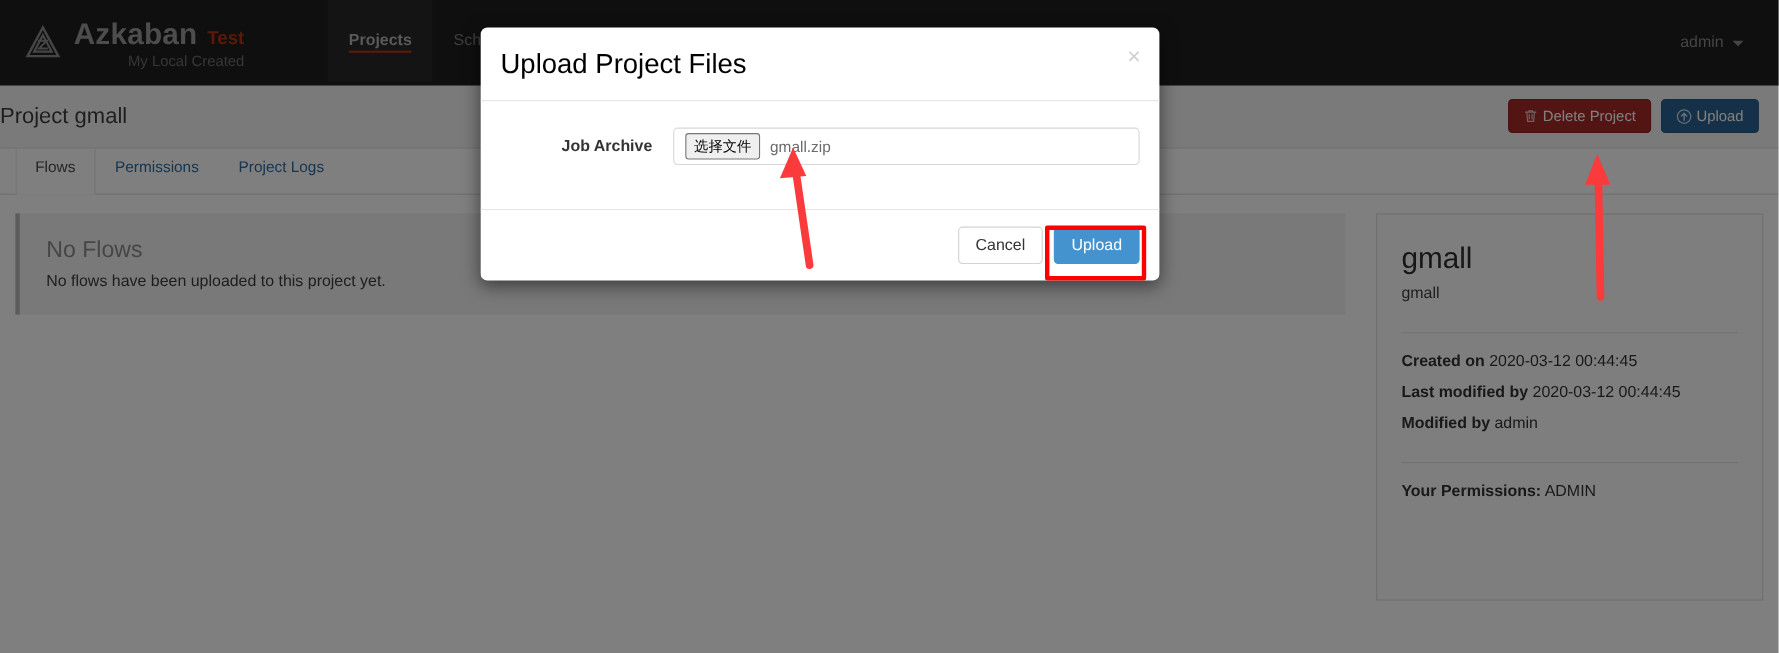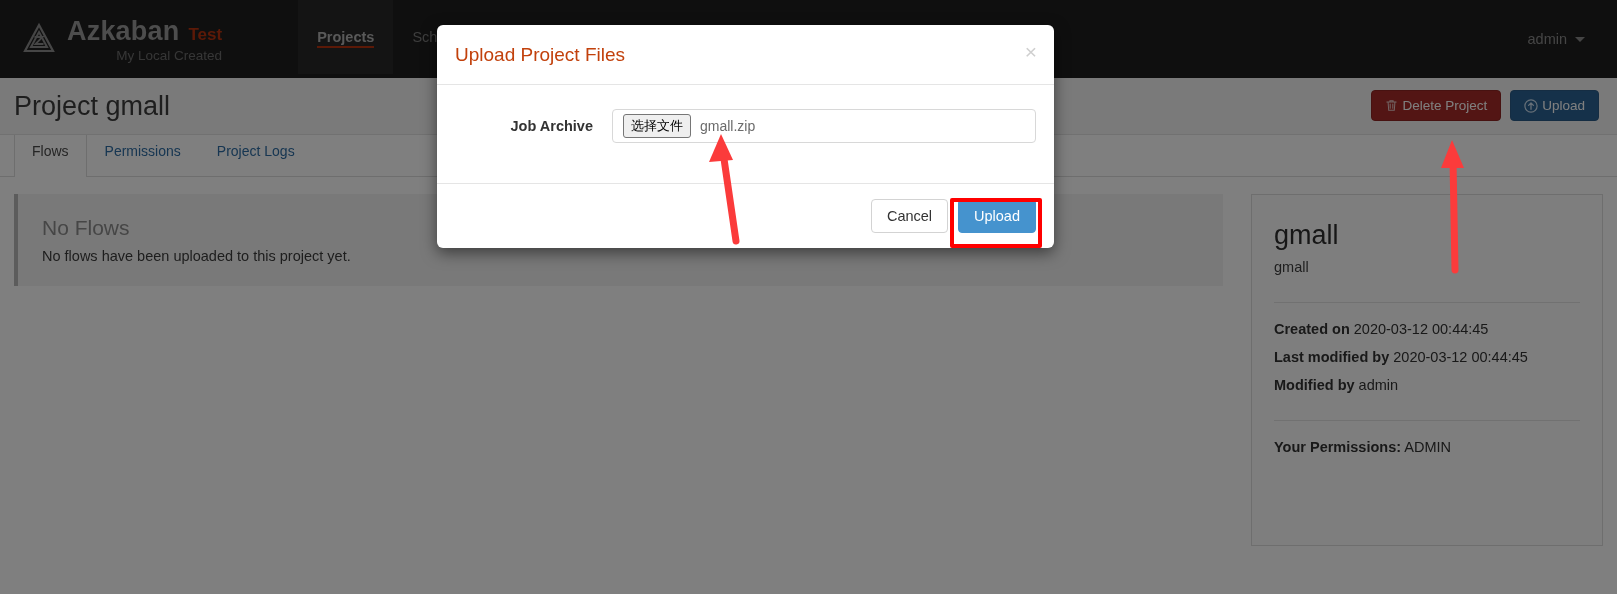--- a/index.html
+++ b/index.html
@@ -52,21 +52,21 @@
     border-left: 5px solid transparent; border-right: 5px solid transparent;
     border-top: 5px solid #8a8a8a;
   }
 
   
   .page { position: absolute; top: 78px; left: 0; width: 1617px; height: 516px; background: #fff; }
   .page-header {
     position: relative; height: 57px; background: #f5f5f5;
     border-bottom: 1px solid #e3e3e3; display: flex; align-items: center;
   }
-  .page-title { margin-left: 14px; font-size: 27px; color: #3d3d3d; font-weight: normal; }
+  .page-title { margin-left: 0; font-size: 20px; color: #3d3d3d; font-weight: normal; }
   .header-buttons { position: absolute; right: 18px; top: 12px; display: flex; gap: 9px; }
   .btn {
     border: 1px solid transparent; border-radius: 4px;
     font-size: 13.5px; padding: 7px 13px; cursor: pointer;
     display: inline-flex; align-items: center; gap: 4px; color: #fff;
     font-family: "Liberation Sans", sans-serif;
   }
   .btn-danger { background: #a72b28; border-color: #8e2522; }
   .btn-primary-dark { background: #2b6394; border-color: #2a5b87; }
   .btn svg { display: block; }
@@ -105,21 +105,21 @@
     background: rgba(0,0,0,0.5);
   }
   .modal {
     position: absolute; left: 437px; top: 25px;
     width: 617px; background: #ffffff;
     border-radius: 6px; box-shadow: 0 5px 15px rgba(0,0,0,.5);
   }
   .modal-header {
     position: relative; padding: 19px 18px 18px 18px; border-bottom: 1px solid #e5e5e5;
   }
-  .modal-title { font-size: 19px; color: #c2410c; font-weight: normal; }
+  .modal-title { font-size: 25px; color: #000000; font-weight: normal; }
   .modal-close {
     position: absolute; right: 17px; top: 16px;
     font-size: 21px; color: #cfcfcf; cursor: pointer; line-height: 1;
     background: none; border: none; font-family: "Liberation Sans", sans-serif;
   }
   .modal-body { padding: 24px 18px 40px 18px; }
   .form-row { display: flex; align-items: center; }
   .form-label {
     width: 157px; text-align: right; padding-right: 19px;
     font-size: 14.5px; font-weight: bold; color: #333;

